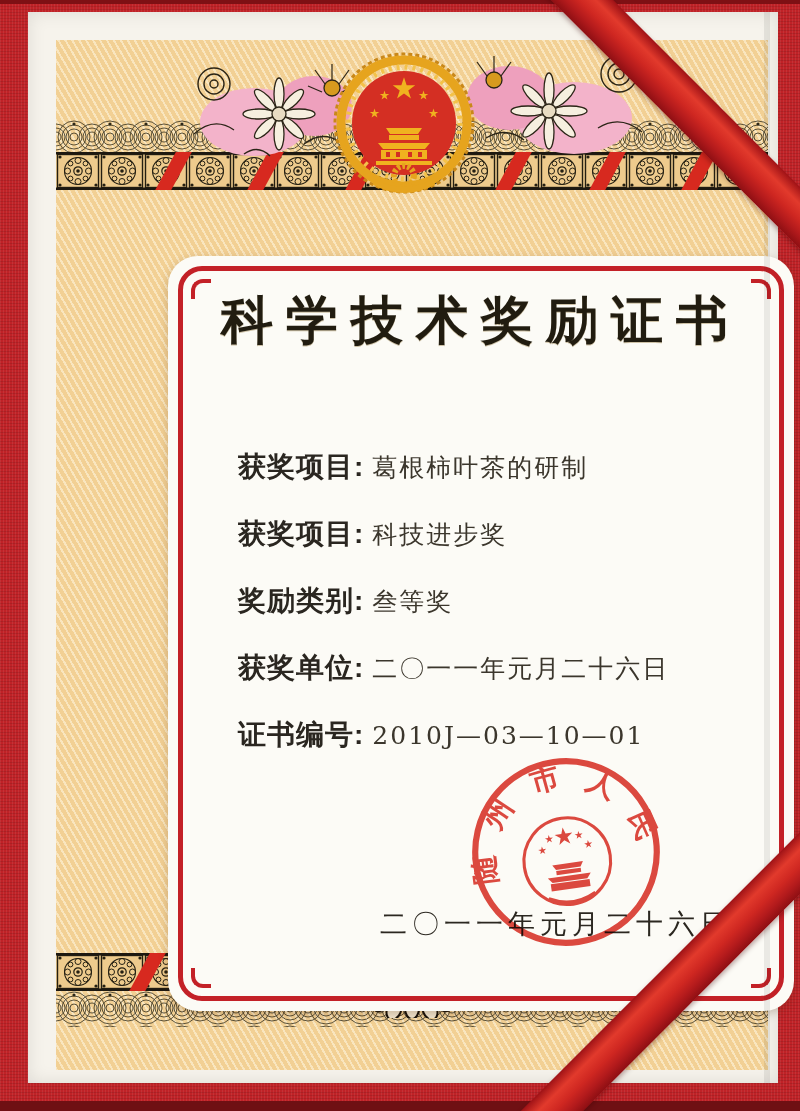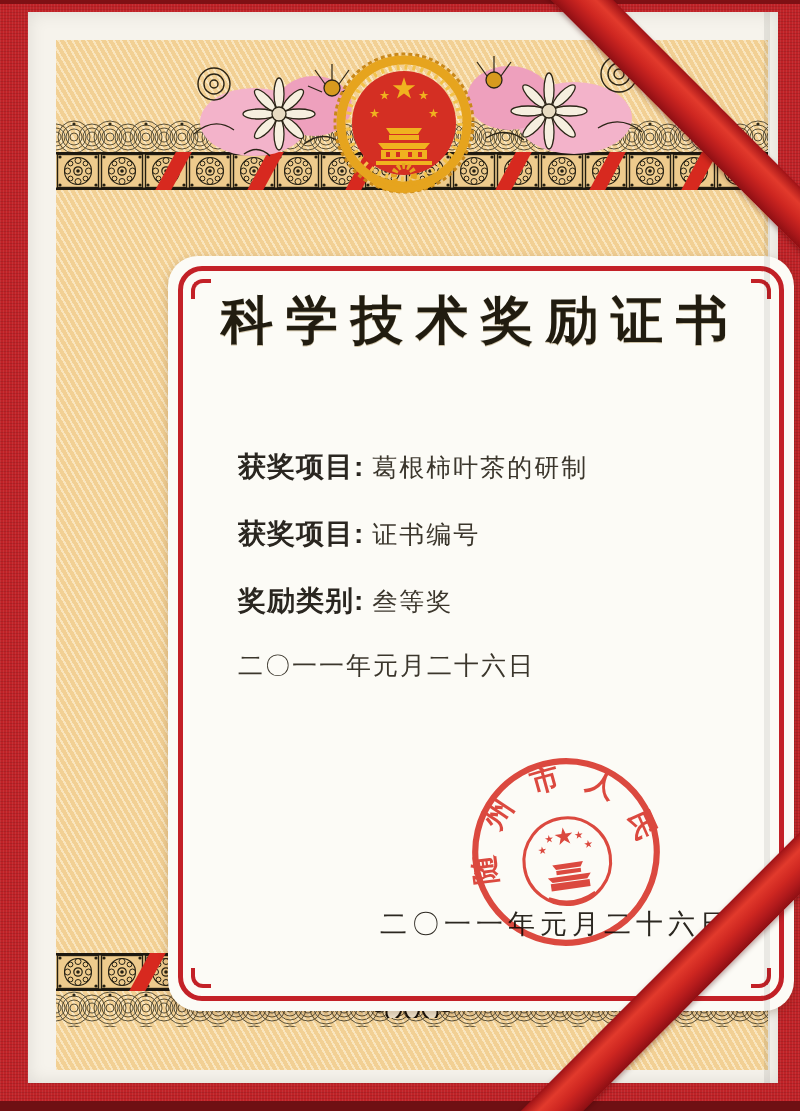--- a/index.html
+++ b/index.html
@@ -315,28 +315,33 @@
 
     <h1 class="title">科学技术奖励证书</h1>
 
     <div class="fields">
       <div class="field-row">
         <span class="field-label">获奖项目:</span>
         <span class="field-value">葛根柿叶茶的研制</span>
       </div>
       <div class="field-row">
         <span class="field-label">获奖项目:</span>
-        <span class="field-value">证书编号</span>
+        <span class="field-value">科技进步奖</span>
       </div>
       <div class="field-row">
         <span class="field-label">奖励类别:</span>
         <span class="field-value">叁等奖</span>
       </div>
       <div class="field-row">
+        <span class="field-label">获奖单位:</span>
         <span class="field-value">二〇一一年元月二十六日</span>
+      </div>
+      <div class="field-row">
+        <span class="field-label">证书编号:</span>
+        <span class="field-value">2010J—03—10—01</span>
       </div>
     </div>
 
     <div class="issue-date">二〇一一年元月二十六日</div>
 
     <svg class="seal" viewBox="0 0 190 190">
       <circle cx="95" cy="95" r="88" fill="none" stroke="#dc3a30" stroke-width="6"></circle>
       <path id="sealArc" d="M 26,119 A 71,71 0 1 1 164,119" fill="none"></path>
       <text font-size="28" font-weight="bold" fill="#dc3a30" font-family="DejaVu Serif, serif">
         <textPath href="#sealArc" startOffset="4" textLength="330" lengthAdjust="spacing">随州市人民政府</textPath>

